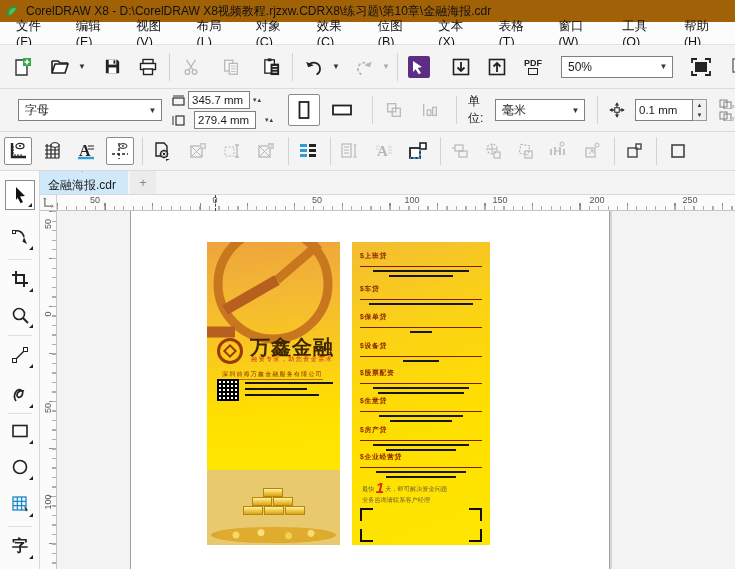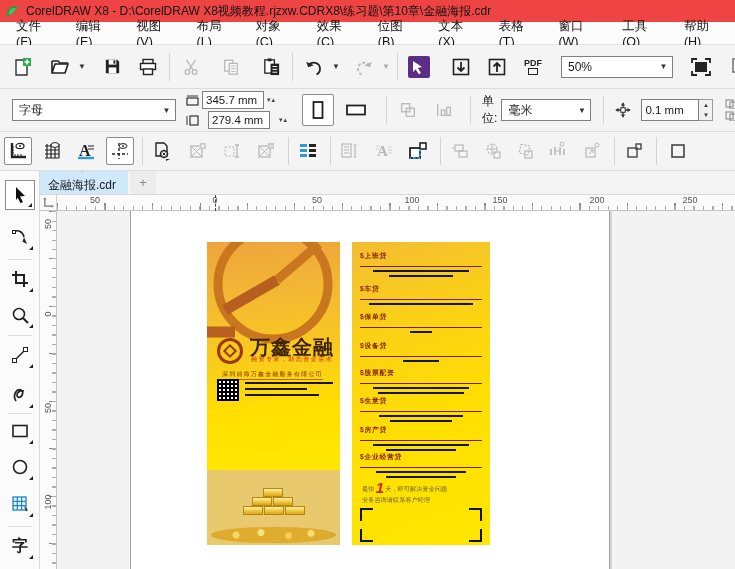--- a/index.html
+++ b/index.html
@@ -1,21 +1,21 @@
 <!DOCTYPE html>
 <html><head>
 <meta charset="utf-8">
 <style>
   * { box-sizing: border-box; margin: 0; padding: 0; }
   html,body { width:735px; height:569px; }
   body { font-family:"Liberation Sans","DejaVu Sans",sans-serif; background:#fff; overflow:hidden; }
   .app { position:relative; width:735px; height:569px; background:#fff; font-size:12px; color:#1a1a1a; }
 
   
-  .titlebar { position:absolute; left:0; top:0; width:735px; height:22px; background:#ef4444; display:flex; align-items:center; padding-left:5px; gap:6px; }
+  .titlebar { position:absolute; left:0; top:0; width:735px; height:22px; background:#a16207; display:flex; align-items:center; padding-left:5px; gap:6px; }
   .titlebar .ttl { font-size:12px; color:#111; white-space:nowrap; }
 
   
   .menubar { position:absolute; left:0; top:22px; width:735px; height:23px; background:#fcfcfc; display:flex; align-items:center; padding-left:6px; border-bottom:1px solid #e3e3e3; }
   .menubar .mi { padding:2px 10px; font-size:12.5px; color:#111; cursor:default; }
 
   
   .tb { position:absolute; left:0; width:735px; background:#f4f4f4; display:flex; align-items:center; border-bottom:1px solid #dcdcdc; }
   .tb1 { top:45px; height:44px; padding-left:6px; }
   .tb2 { top:89px; height:43px; padding-left:6px; }
@@ -253,21 +253,21 @@
     <div class="ib" style="margin-left:8px">
       <svg width="21" height="21" viewBox="0 0 21 21">
           <rect x="2" y="3" width="10" height="13" fill="#fff" stroke="#666" stroke-width="1.4"></rect>
           <rect x="9" y="7" width="10" height="11" fill="#2f9bd6" stroke="#1b7fb4" stroke-width="1.2"></rect>
           <path d="M16 2l3 3" stroke="#444" stroke-width="1.6"></path>
         </svg>
     </div>
   </div>
 
   <div class="tb tb2">
-    <div class="combo" style="width:164px;margin-left:6px">
+    <div class="combo" style="width:144px;margin-left:12px">
       <span>字母</span>
       <span class="dd">▼</span>
     </div>
     <div style="display:flex;flex-direction:column;gap:2px;margin-left:10px">
       <div style="display:flex;align-items:center;gap:3px">
         <svg width="13" height="11" viewBox="0 0 13 11">
             <rect x="1" y="3" width="11" height="7" fill="none" stroke="#333" stroke-width="1.2"></rect>
             <path d="M1 1h11" stroke="#333"></path>
           </svg>
         <span class="field" style="width:62px">345.7 mm</span>

